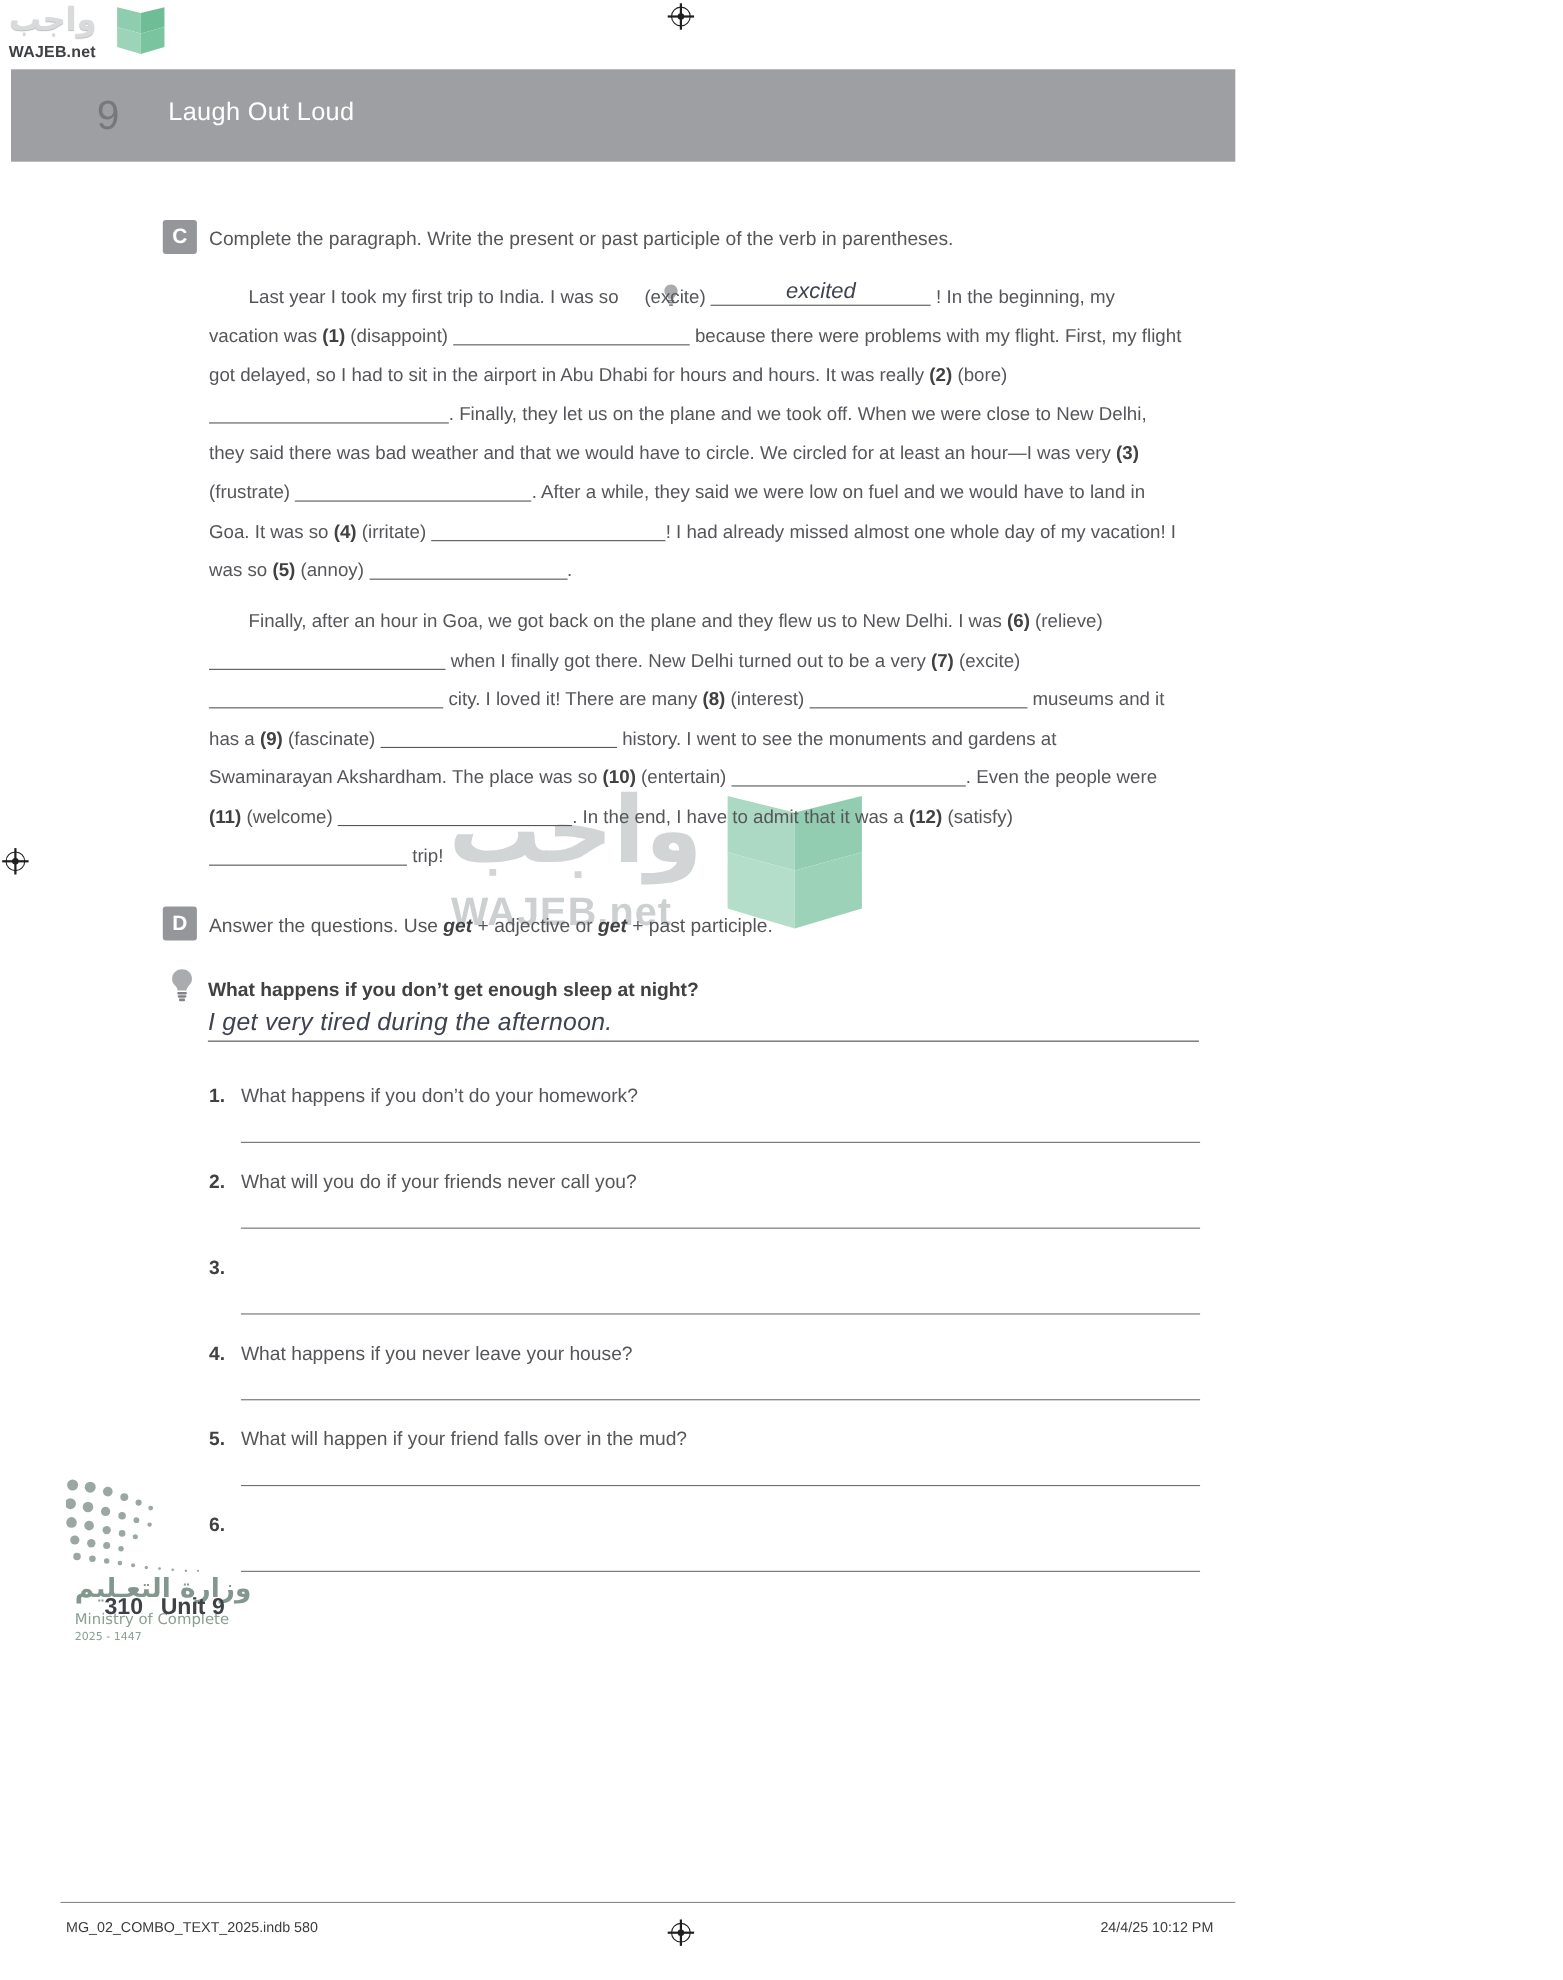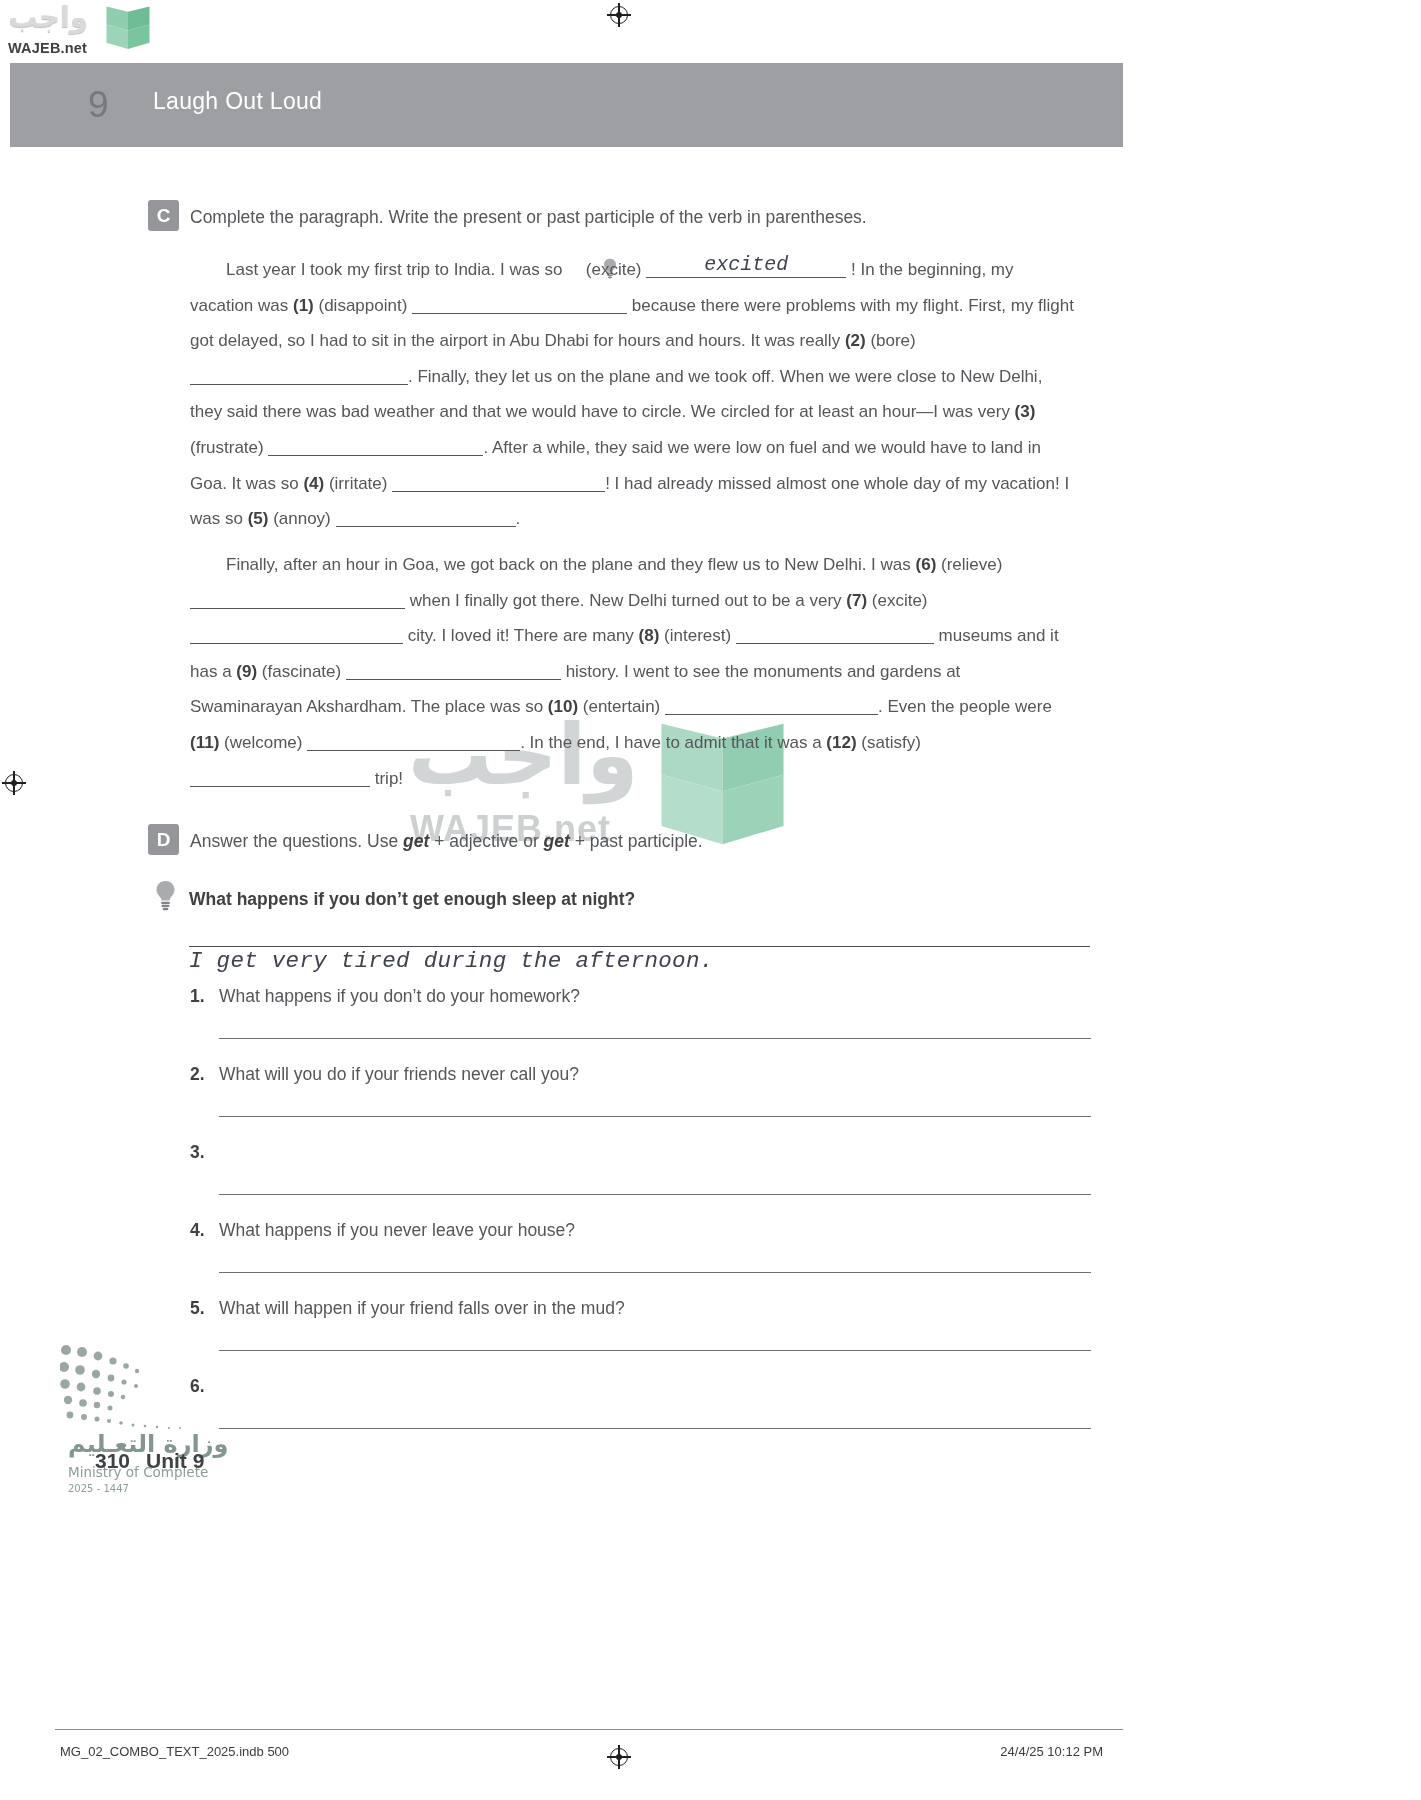--- a/index.html
+++ b/index.html
@@ -40,21 +40,21 @@
          display:flex;align-items:center;justify-content:center;border-radius:3px;z-index:2;}
   .instruction{position:absolute;width:930px;font-size:17.5px;color:#55565a;z-index:2;}
   .bi{font-weight:bold;font-style:italic;color:#414042;}
 
   
   .cloze{position:absolute;left:190px;width:884px;font-size:17px;line-height:35.6px;text-indent:36px;z-index:2;}
   #para1{top:252px;}
   #para2{top:547px;}
   .num{font-weight:bold;color:#414042;}
   .blank{display:inline-block;border-bottom:1.5px solid #55565a;height:20px;vertical-align:-3px;position:relative;}
-  .hand{font-family:Liberation Mono, monospace;font-style:italic;color:#3f4250;margin-top:32px;}
+  .hand{font-family:Liberation Sans, sans-serif;font-style:italic;color:#3f4250;}
   .fill{position:absolute;left:0;right:0;bottom:1px;text-align:center;text-indent:0;font-size:20px;line-height:22px;}
   .bulb-inline{display:inline-block;width:14px;height:22px;vertical-align:-5px;}
 
   
   #d-example{position:absolute;left:155px;top:877px;width:940px;height:78px;z-index:2;}
   .bulb-holder.big{position:absolute;left:0;top:3px;width:21px;height:33px;display:block;}
   .ex-q{position:absolute;left:34px;top:12px;font-size:17.5px;font-weight:bold;color:#414042;}
   .ex-a{position:absolute;left:34px;top:39px;font-size:22.5px;letter-spacing:.3px;}
   .ex-line{position:absolute;left:34px;top:69px;width:901px;border-bottom:1.5px solid #4b4c50;}
 
@@ -241,16 +241,16 @@
     <div id="min-ar">وزارة التعـليم</div>
     <div id="min-en">Ministry of Complete</div>
     <div id="min-yr">2025 - 1447</div>
   </div>
 
   <div id="pagenum">
     <span class="pn">310</span><span>Unit 9</span>
   </div>
 
   <div id="print-rule"></div>
-  <div id="print-left">MG_02_COMBO_TEXT_2025.indb   500</div>
+  <div id="print-left">MG_02_COMBO_TEXT_2025.indb   580</div>
   <div id="print-right">24/4/25   10:12 PM</div>
 
 </div>
 
 </body></html>

